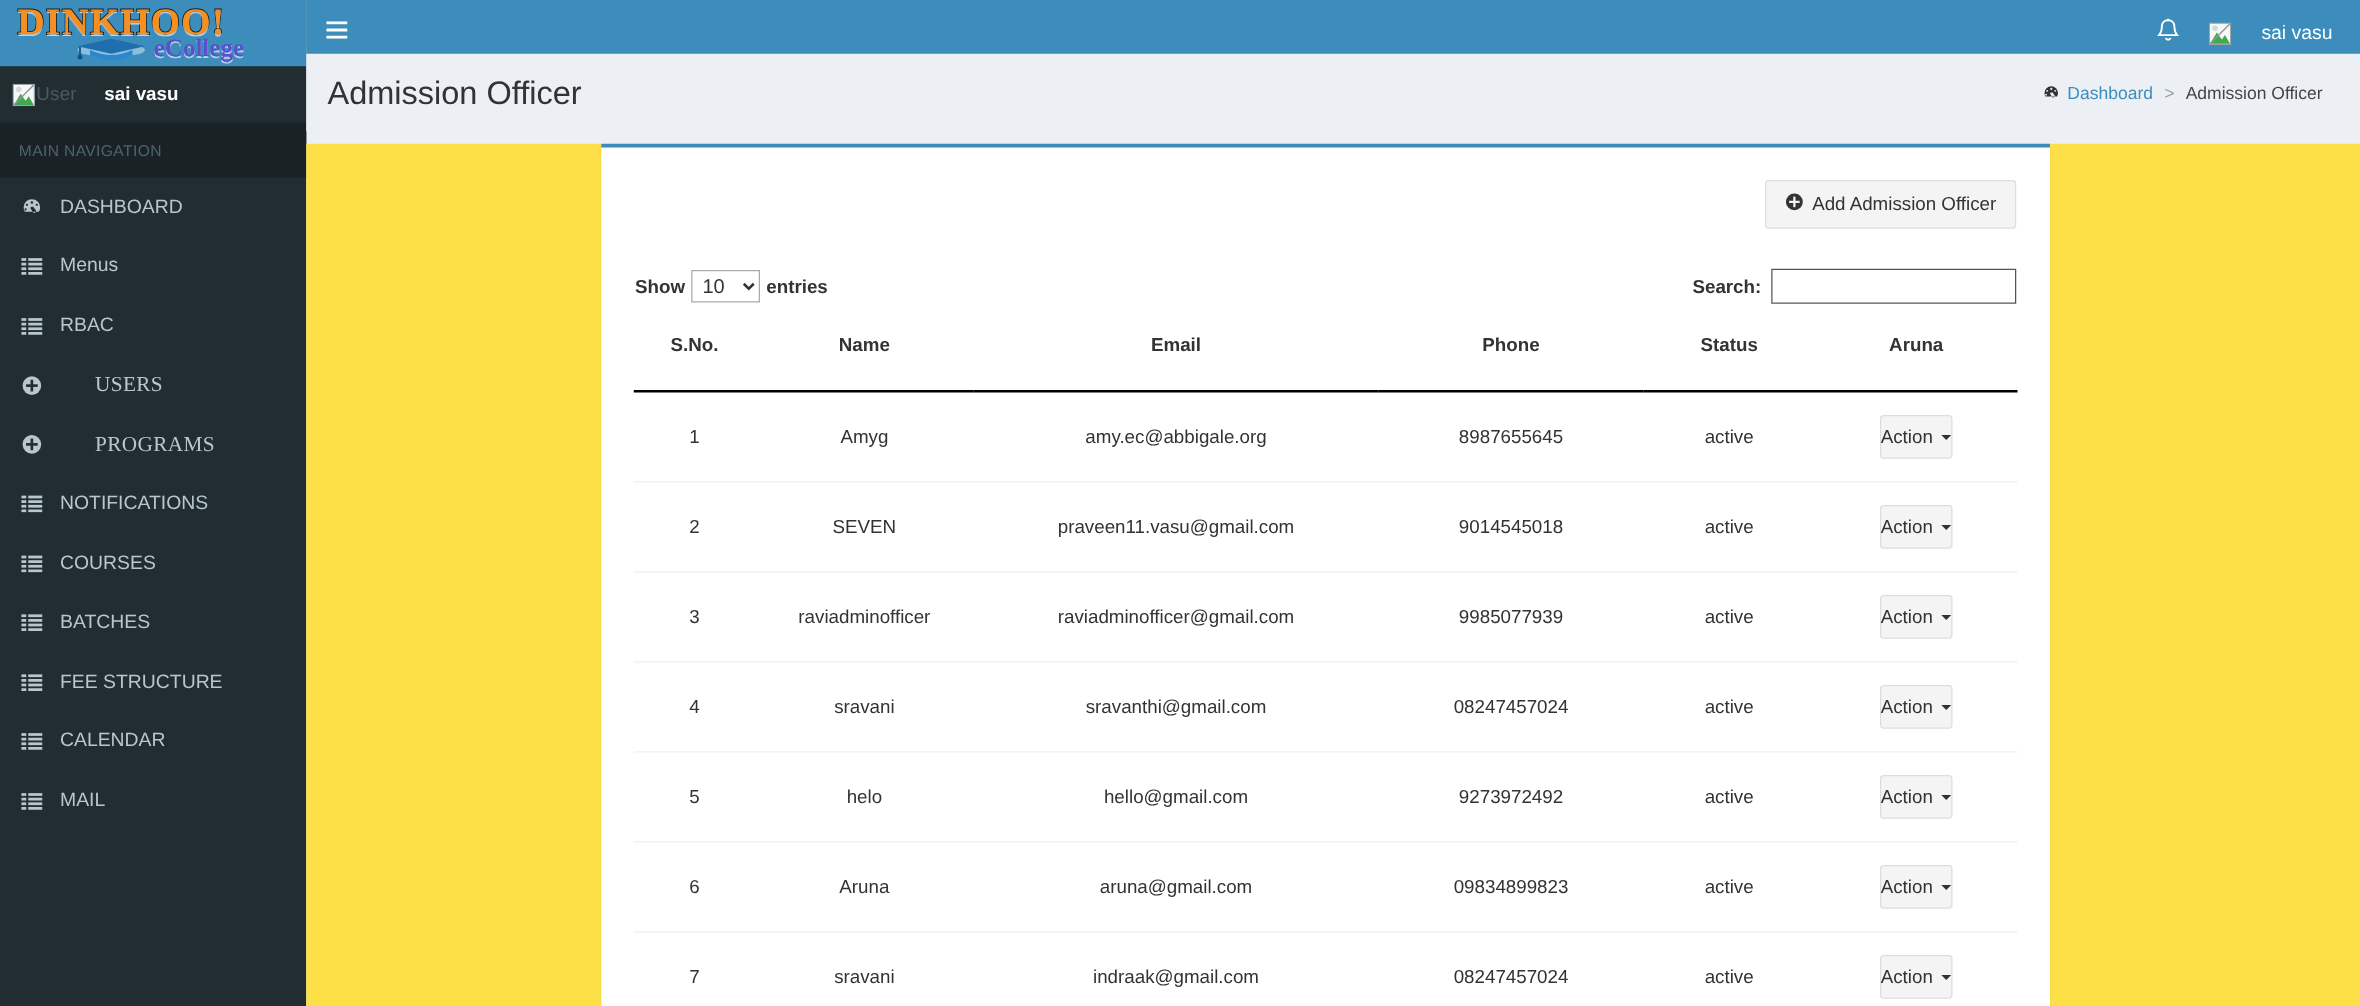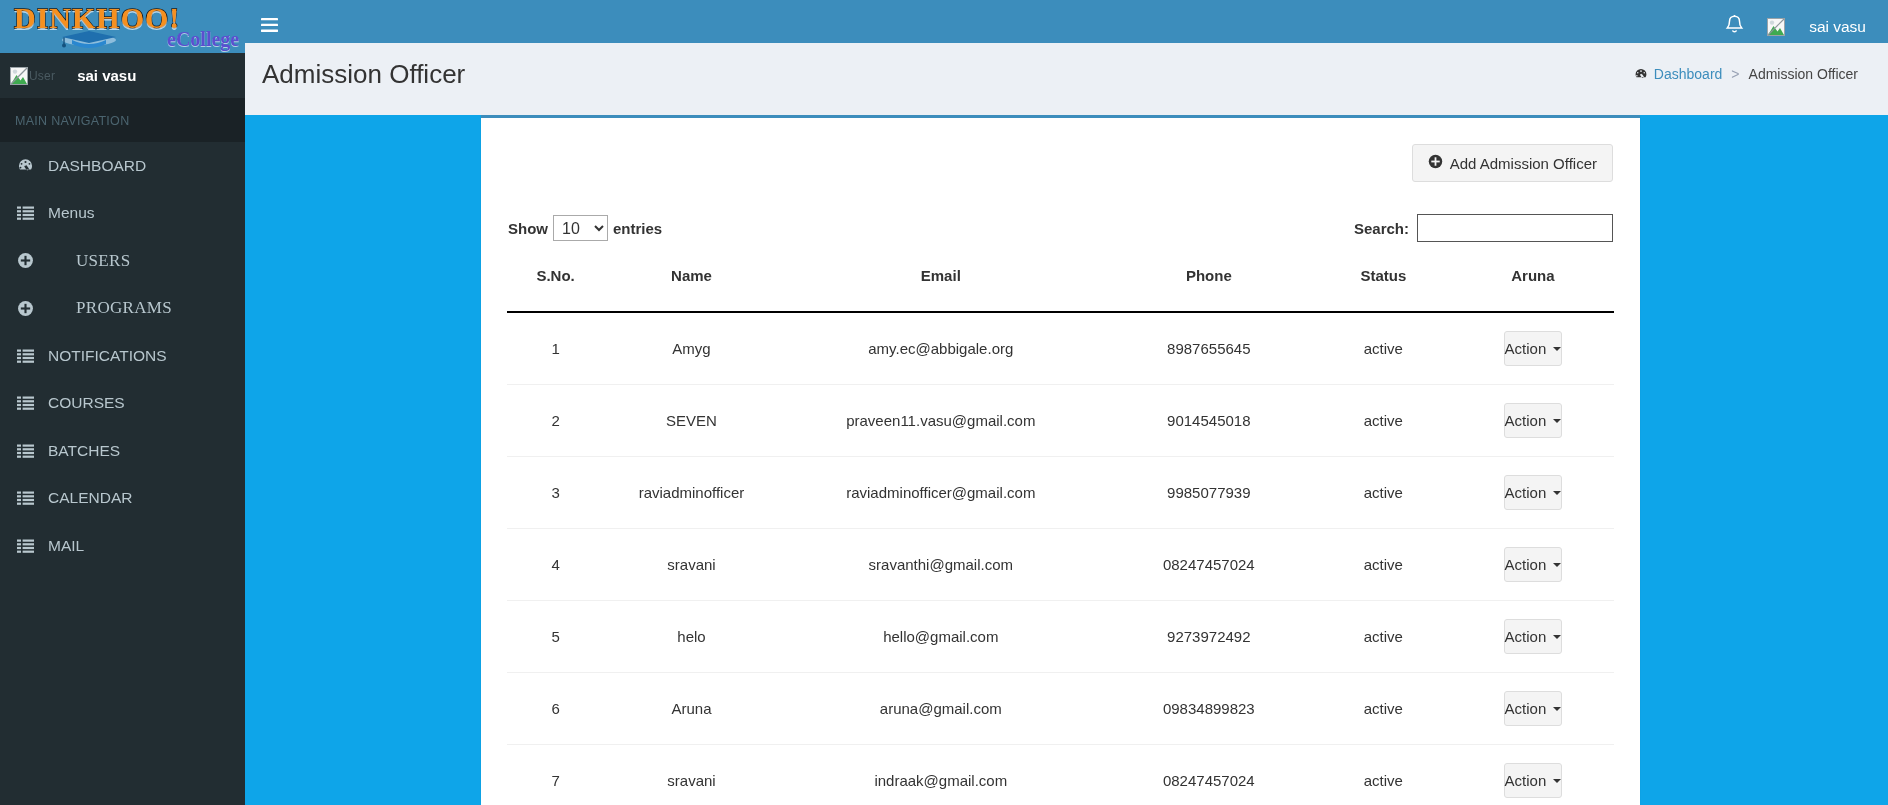--- a/index.html
+++ b/index.html
@@ -40,21 +40,20 @@
   }
   .logo-ecollege {
     position: absolute;
     left: 123px; top: 28px;
     font-family: "Liberation Serif", serif;
     font-weight: bold;
     font-style: normal;
     font-size: 20px;
     color: #5b4fcf;
     text-shadow: 0 1px 0 rgba(255,255,255,.6);
-    margin-left: 44px;
   }
   .logo-cap {
     position: absolute;
     left: 58px; top: 28px;
     width: 62px; height: 22px;
   }
 
   #user-panel {
     height: 46px;
     display: flex;
@@ -64,21 +63,21 @@
     border-bottom: 1px solid #1a2226;
   }
   .broken-img {
     width: 18px; height: 18px;
     position: relative;
     flex: 0 0 auto;
   }
   .broken-img svg { display: block; }
   .broken-alt {
     color: #4a5a61;
-    font-size: 12px;
+    font-size: 15px;
     margin-left: 1px;
     letter-spacing: .2px;
   }
   #user-panel .uname {
     color: #fff;
     font-size: 15px;
     font-weight: bold;
     margin-left: 22px;
   }
 
@@ -174,21 +173,21 @@
   }
   #breadcrumb .bc-ico { margin-right: 6px; color: #333; display: flex; }
   #breadcrumb a { color: #3c8dbc; text-decoration: none; cursor: pointer; }
   #breadcrumb .sep { margin: 0 9px; color: #97a0b3; }
   #breadcrumb .cur { color: #444; }
 
   
   #main {
     position: absolute; top: 115px; left: 245px;
     width: 1643px; height: 690px;
-    background: #0ea5e9;
+    background: #fde047;
     padding: 0 248px 0 236px;
   }
   #card {
     background: #fff;
     border-top: 3px solid #3c8dbc;
     box-shadow: 0 1px 1px rgba(0,0,0,.1);
     min-height: 690px;
     padding: 26px 26px 10px 26px;
   }
   .card-tools {
@@ -347,20 +346,35 @@
               <rect x="5.6" y="4.2" width="11.4" height="2.2"></rect>
             <rect x="0" y="7.9" width="4" height="2.2"></rect>
               <rect x="5.6" y="7.9" width="11.4" height="2.2"></rect>
             <rect x="0" y="11.6" width="4" height="2.2"></rect>
               <rect x="5.6" y="11.6" width="11.4" height="2.2"></rect>
           </svg>
         </span>
         <span class="nav-label">Menus</span>
       </div>
 
+      <div class="nav-item">
+        <span class="nav-ico">
+          <svg width="17" height="14" viewBox="0 0 17 14" fill="currentColor">
+            <rect x="0" y="0.5" width="4" height="2.2"></rect>
+              <rect x="5.6" y="0.5" width="11.4" height="2.2"></rect>
+            <rect x="0" y="4.2" width="4" height="2.2"></rect>
+              <rect x="5.6" y="4.2" width="11.4" height="2.2"></rect>
+            <rect x="0" y="7.9" width="4" height="2.2"></rect>
+              <rect x="5.6" y="7.9" width="11.4" height="2.2"></rect>
+            <rect x="0" y="11.6" width="4" height="2.2"></rect>
+              <rect x="5.6" y="11.6" width="11.4" height="2.2"></rect>
+          </svg>
+        </span>
+        <span class="nav-label">RBAC</span>
+      </div>
 
       <div class="nav-item serif">
         <span class="nav-ico">
           <svg width="17" height="17" viewBox="0 0 16 16" fill="currentColor">
             <circle cx="8" cy="8" r="7"></circle>
             <rect x="7" y="3.6" width="2" height="8.8" fill="#222d32"></rect>
             <rect x="3.6" y="7" width="8.8" height="2" fill="#222d32"></rect>
           </svg>
         </span>
         <span class="nav-label">USERS</span>
@@ -418,20 +432,35 @@
               <rect x="5.6" y="4.2" width="11.4" height="2.2"></rect>
             <rect x="0" y="7.9" width="4" height="2.2"></rect>
               <rect x="5.6" y="7.9" width="11.4" height="2.2"></rect>
             <rect x="0" y="11.6" width="4" height="2.2"></rect>
               <rect x="5.6" y="11.6" width="11.4" height="2.2"></rect>
           </svg>
         </span>
         <span class="nav-label">BATCHES</span>
       </div>
 
+      <div class="nav-item">
+        <span class="nav-ico">
+          <svg width="17" height="14" viewBox="0 0 17 14" fill="currentColor">
+            <rect x="0" y="0.5" width="4" height="2.2"></rect>
+              <rect x="5.6" y="0.5" width="11.4" height="2.2"></rect>
+            <rect x="0" y="4.2" width="4" height="2.2"></rect>
+              <rect x="5.6" y="4.2" width="11.4" height="2.2"></rect>
+            <rect x="0" y="7.9" width="4" height="2.2"></rect>
+              <rect x="5.6" y="7.9" width="11.4" height="2.2"></rect>
+            <rect x="0" y="11.6" width="4" height="2.2"></rect>
+              <rect x="5.6" y="11.6" width="11.4" height="2.2"></rect>
+          </svg>
+        </span>
+        <span class="nav-label">FEE STRUCTURE</span>
+      </div>
 
       <div class="nav-item">
         <span class="nav-ico">
           <svg width="17" height="14" viewBox="0 0 17 14" fill="currentColor">
             <rect x="0" y="0.5" width="4" height="2.2"></rect>
               <rect x="5.6" y="0.5" width="11.4" height="2.2"></rect>
             <rect x="0" y="4.2" width="4" height="2.2"></rect>
               <rect x="5.6" y="4.2" width="11.4" height="2.2"></rect>
             <rect x="0" y="7.9" width="4" height="2.2"></rect>
               <rect x="5.6" y="7.9" width="11.4" height="2.2"></rect>

